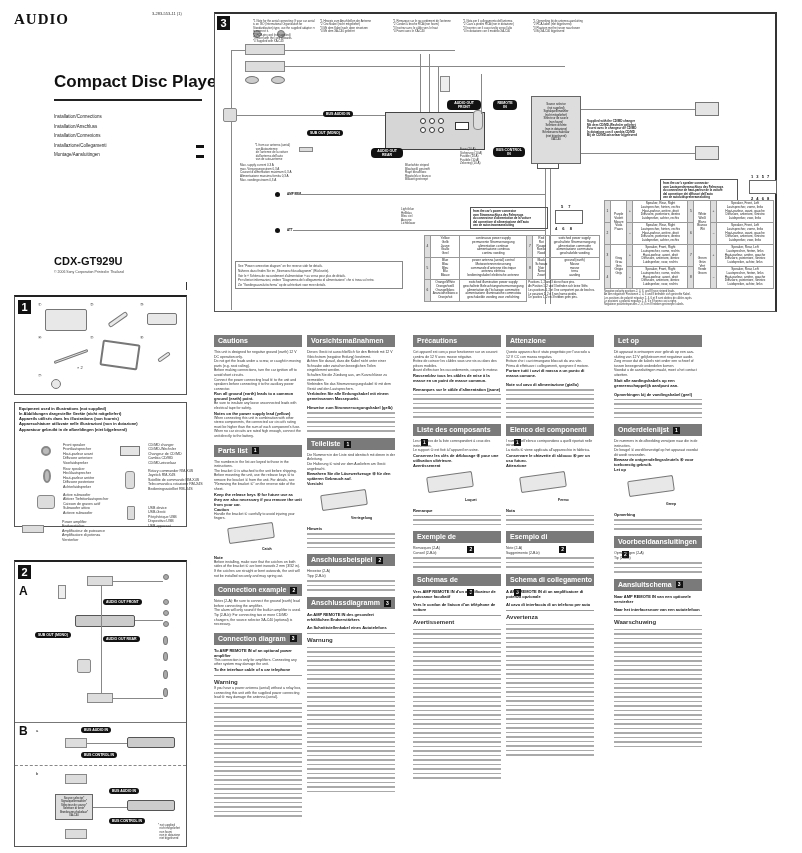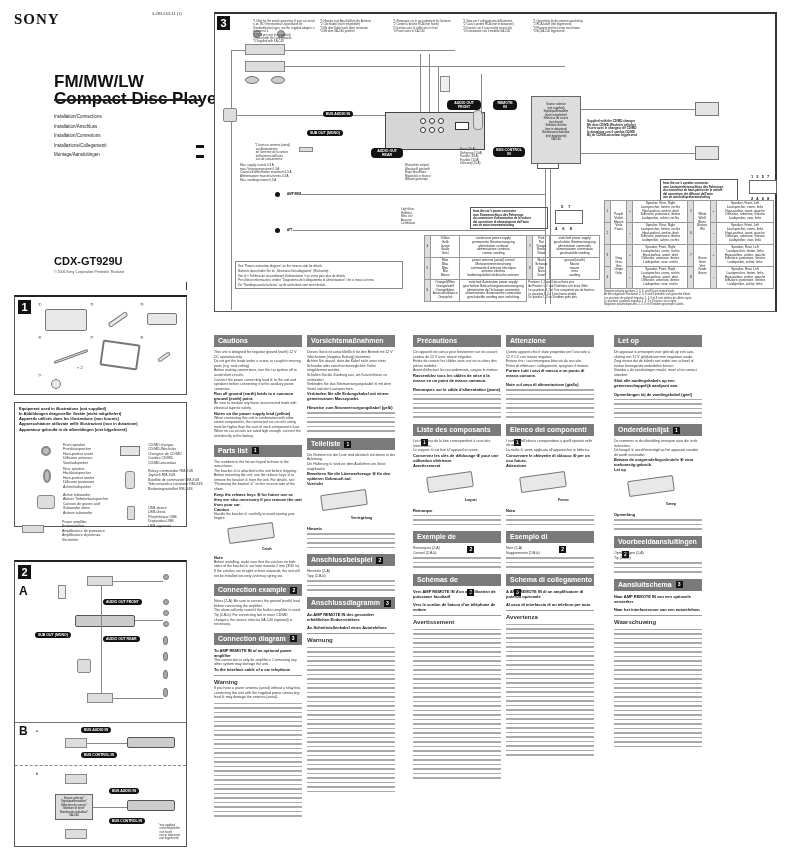--- a/index.html
+++ b/index.html
@@ -29,24 +29,23 @@
   .subhd { font-size: 6px; font-weight: bold; line-height: 7px; }
   .gray-lines div { height: 1.5px; background: #aaa; margin-bottom: 3px; }
   table.pins { border-collapse: collapse; font-size: 3.2px; line-height: 3.8px; color: #222; }
   table.pins td { border: 0.6px solid #999; padding: 1px; text-align: center; vertical-align: middle; }
   table.pins td.n { background: #ddd; width: 6px; }
   .connbox { border: 1px solid #666; background: #fff; }
 </style>
 </head>
 <body>
 
-<div class="abs logo">SONY</div>
+<div class="abs logo">AUDIO</div>
 <div class="abs partno">3-283-553-11 (1)</div>
 <div class="abs title">
-  <div>FM/MW/LW</div>
   <div>Compact Disc Player</div>
 </div>
 <div class="abs rule"></div>
 <div class="abs langs">
   <div>Installation/Connections</div>
   <div>Installation/Anschluss</div>
   <div>Installation/Connexions</div>
   <div>Installazione/Collegamenti</div>
   <div>Montage/Aansluitingen</div>
 </div>

